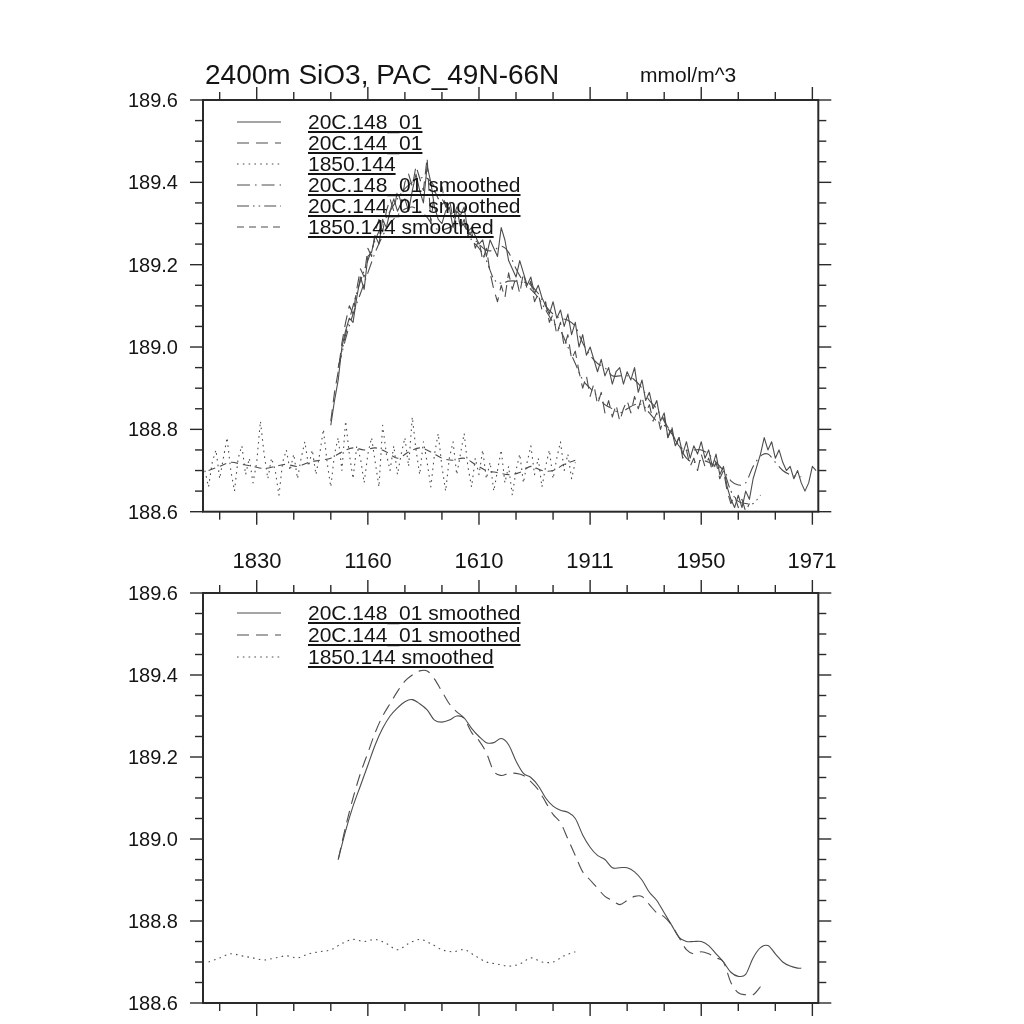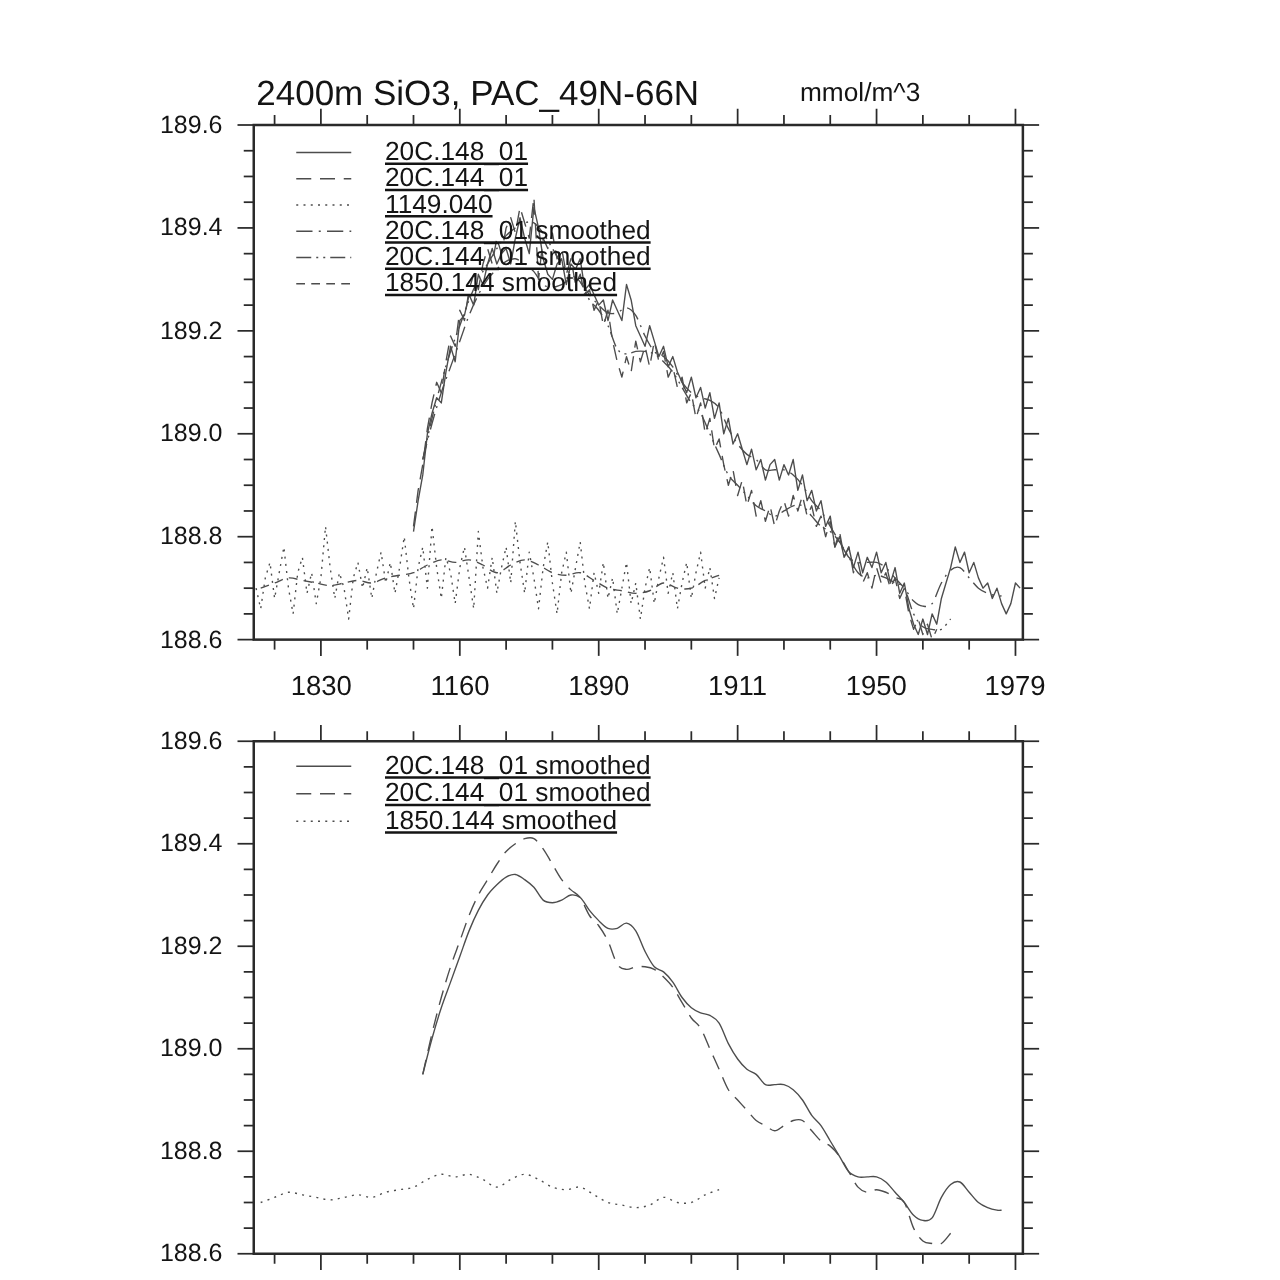--- a/index.html
+++ b/index.html
@@ -3,21 +3,21 @@
 <meta charset="utf-8">
 <style>
   html,body{margin:0;padding:0;background:#ffffff;}
   .page{position:relative;width:1024px;height:1024px;background:#ffffff;overflow:hidden;
         font-family:"Liberation Sans","DejaVu Sans",sans-serif;color:#111;}
   #chart{position:absolute;left:0;top:0;}
   .txt{position:absolute;white-space:nowrap;color:#141414;}
   .title{left:205px;top:64px;font-size:28px;line-height:22px;}
   .units{left:640px;top:64px;width:178px;text-align:left;font-size:21px;line-height:22px;}
   .ylab{left:95px;width:83px;text-align:right;font-size:20px;line-height:26px;}
-  .xlab{width:80px;text-align:center;font-size:22px;line-height:26px;top:536px;}
+  .xlab{width:80px;text-align:center;font-size:22px;line-height:26px;top:548px;}
   .leg{font-size:21px;line-height:22px;left:308px;text-decoration:underline;}
 </style>
 </head>
 <body>
 
 <div class="page">
   <svg id="chart" width="1024" height="1024" viewBox="0 0 1024 1024">
       <g>
         <rect x="203" y="100" width="615.3" height="411.7" fill="none" stroke="#2a2a2a" stroke-width="2"></rect>
         <g>
@@ -213,35 +213,35 @@
 
   <div class="txt ylab" style="top:87px">189.6</div>
   <div class="txt ylab" style="top:169px">189.4</div>
   <div class="txt ylab" style="top:252px">189.2</div>
   <div class="txt ylab" style="top:334px">189.0</div>
   <div class="txt ylab" style="top:416px">188.8</div>
   <div class="txt ylab" style="top:499px">188.6</div>
 
   <div class="txt xlab" style="left:217px">1830</div>
   <div class="txt xlab" style="left:328px">1160</div>
-  <div class="txt xlab" style="left:439px">1890</div>
+  <div class="txt xlab" style="left:439px">1610</div>
   <div class="txt xlab" style="left:550px">1911</div>
   <div class="txt xlab" style="left:661px">1950</div>
-  <div class="txt xlab" style="left:772px">1979</div>
+  <div class="txt xlab" style="left:772px">1971</div>
 
   <div class="txt ylab" style="top:580px">189.6</div>
   <div class="txt ylab" style="top:662px">189.4</div>
   <div class="txt ylab" style="top:744px">189.2</div>
   <div class="txt ylab" style="top:826px">189.0</div>
   <div class="txt ylab" style="top:908px">188.8</div>
   <div class="txt ylab" style="top:990px">188.6</div>
 
   <div class="txt leg" style="top:111px">20C.148_01</div>
   <div class="txt leg" style="top:132px">20C.144_01</div>
-  <div class="txt leg" style="top:153px">1149.040</div>
+  <div class="txt leg" style="top:153px">1850.144</div>
   <div class="txt leg" style="top:174px">20C.148_01 smoothed</div>
   <div class="txt leg" style="top:195px">20C.144_01 smoothed</div>
   <div class="txt leg" style="top:216px">1850.144 smoothed</div>
 
   <div class="txt leg" style="top:602px">20C.148_01 smoothed</div>
   <div class="txt leg" style="top:624px">20C.144_01 smoothed</div>
   <div class="txt leg" style="top:646px">1850.144 smoothed</div>
 </div>
 
 </body></html>

